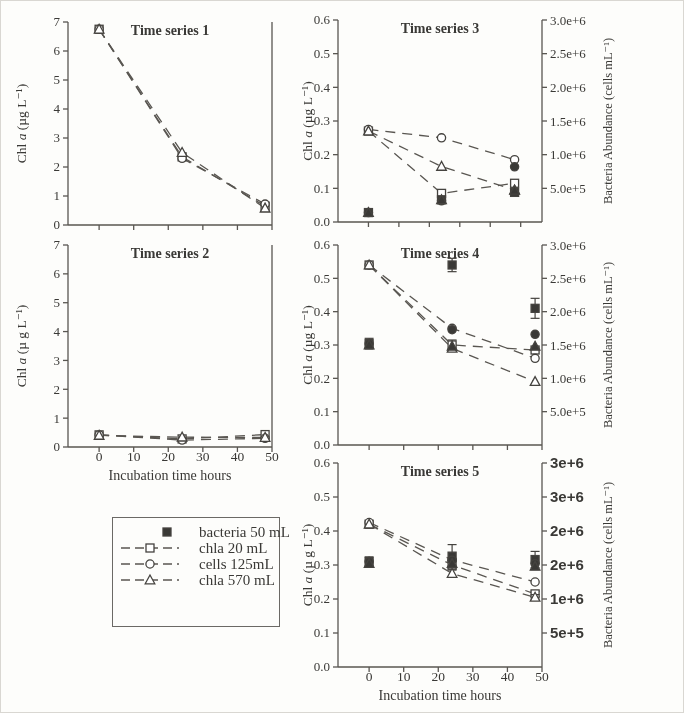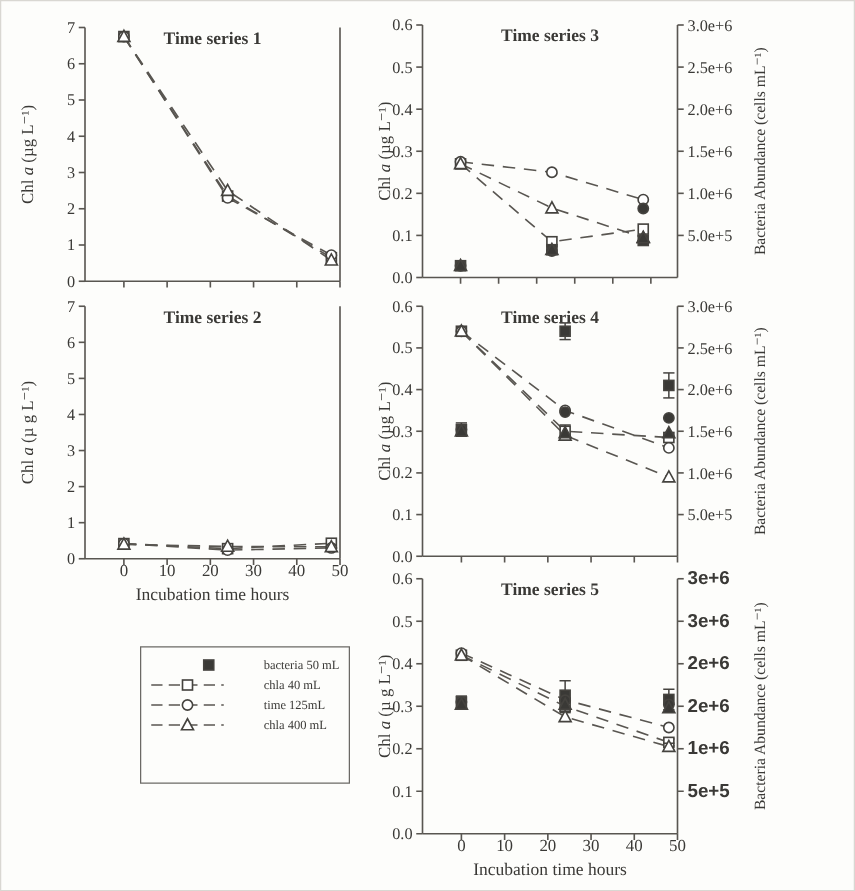--- a/index.html
+++ b/index.html
@@ -21,23 +21,22 @@
     position:absolute;
     border:1.2px solid #6b6965;
     background:transparent;
     box-sizing:border-box;
     padding-top:6px;
   }
   .legend-row{
     display:flex;align-items:center;
     height:16px;
     padding-left:6px;
-    font-size:10px;
+    font-size:15px;
     white-space:nowrap;
-    gap:12px;
   }
   .legend-row svg{position:static;flex:0 0 auto;overflow:visible;}
   .legend-label{margin-left:12px;}
 </style>
 </head>
 <body>
 
 <div class="figure">
   <svg id="svg-ts1" width="300" height="237" style="left: 0px; top: 0px;">
       <line stroke="#595651" stroke-width="1.3" x1="68" y1="22" x2="68" y2="225"></line>
@@ -356,30 +355,30 @@
         <svg width="68" height="14">
           <rect fill="#3a3936" stroke="#45433f" stroke-width="1.3" x="44" y="3" width="8" height="8"></rect>
         </svg>
         <span class="legend-label">bacteria 50 mL</span>
       </div>
       <div class="legend-row">
         <svg width="68" height="14">
           <line x1="2" y1="7" x2="60" y2="7" stroke="#595651" stroke-width="1.3" stroke-dasharray="9 5"></line>
           <rect fill="#ffffff" stroke="#45433f" stroke-width="1.3" x="27" y="3" width="8" height="8"></rect>
         </svg>
-        <span class="legend-label">chla 40 mL</span>
+        <span class="legend-label">chla 20 mL</span>
       </div>
       <div class="legend-row">
         <svg width="68" height="14">
           <line x1="2" y1="7" x2="60" y2="7" stroke="#595651" stroke-width="1.3" stroke-dasharray="9 5"></line>
           <circle fill="#ffffff" stroke="#45433f" stroke-width="1.3" cx="31" cy="7" r="4.1"></circle>
         </svg>
-        <span class="legend-label">time 125mL</span>
+        <span class="legend-label">cells 125mL</span>
       </div>
       <div class="legend-row">
         <svg width="68" height="14">
           <line x1="2" y1="7" x2="60" y2="7" stroke="#595651" stroke-width="1.3" stroke-dasharray="9 5"></line>
           <polygon fill="#ffffff" stroke="#45433f" stroke-width="1.3" points="31,2 26.2,10.8 35.8,10.8"></polygon>
         </svg>
-        <span class="legend-label">chla 400 mL</span>
+        <span class="legend-label">chla 570 mL</span>
       </div>
     </div>
 </div>
 
 </body></html>

